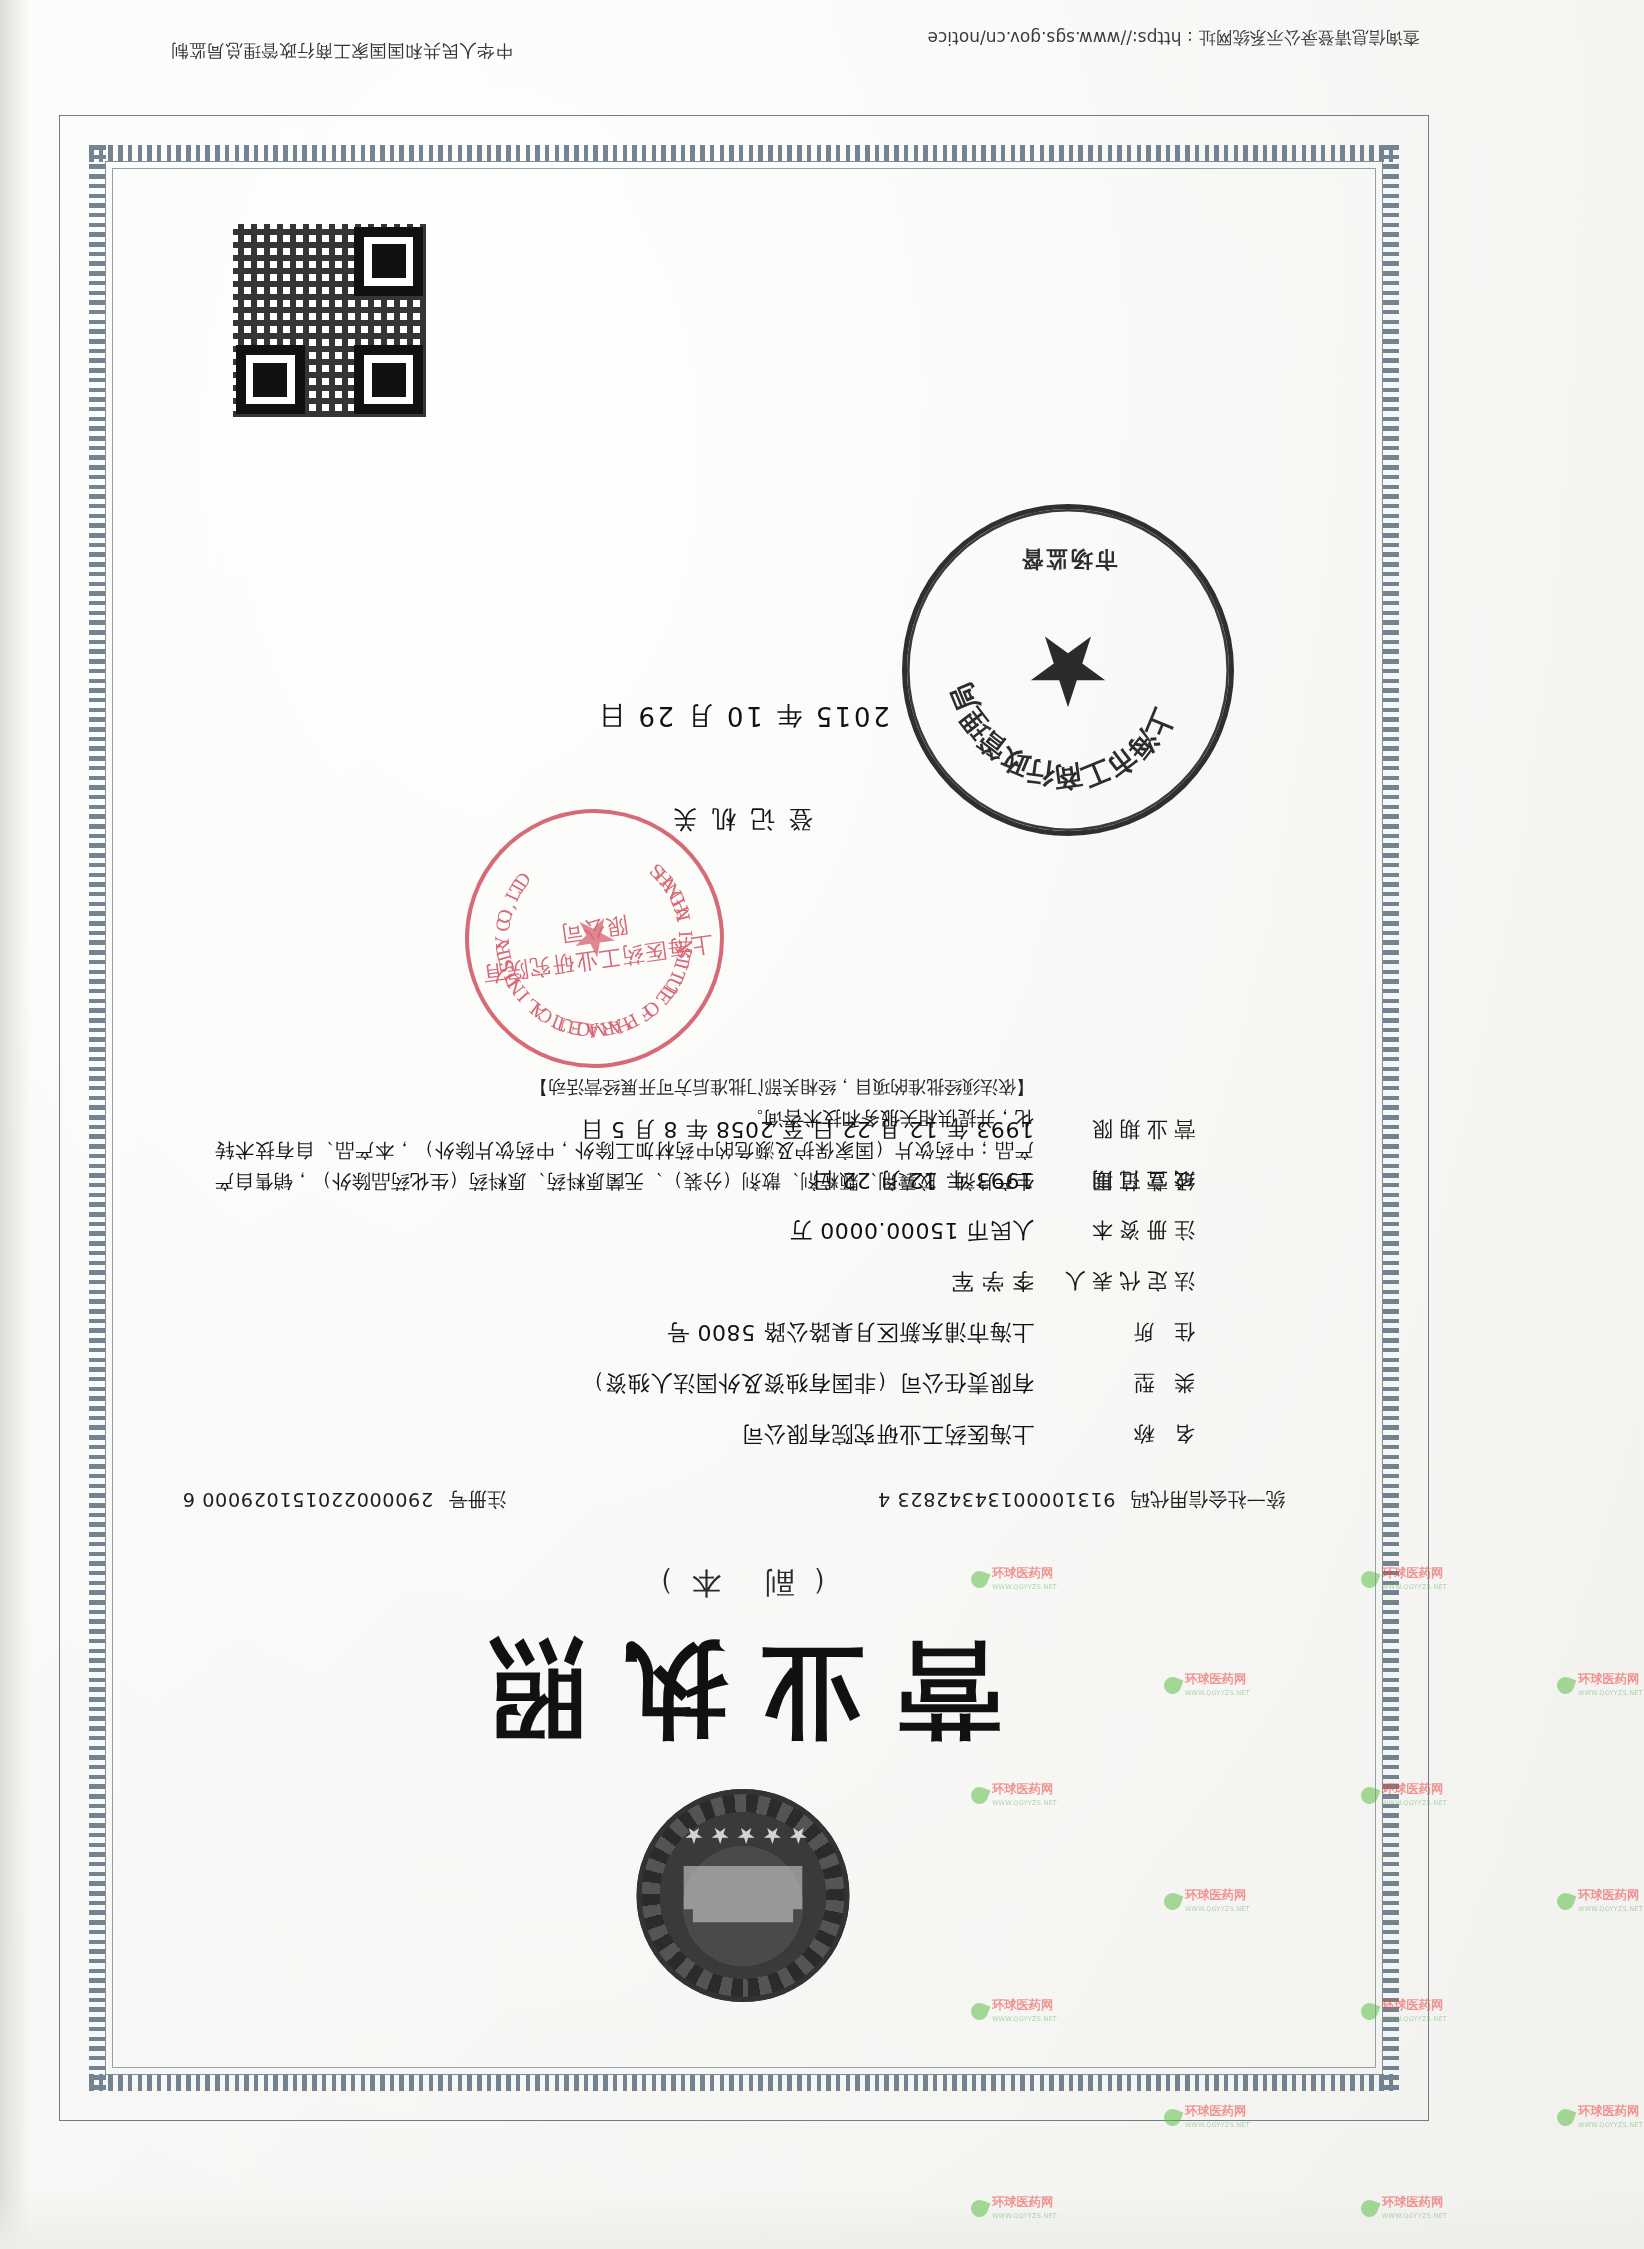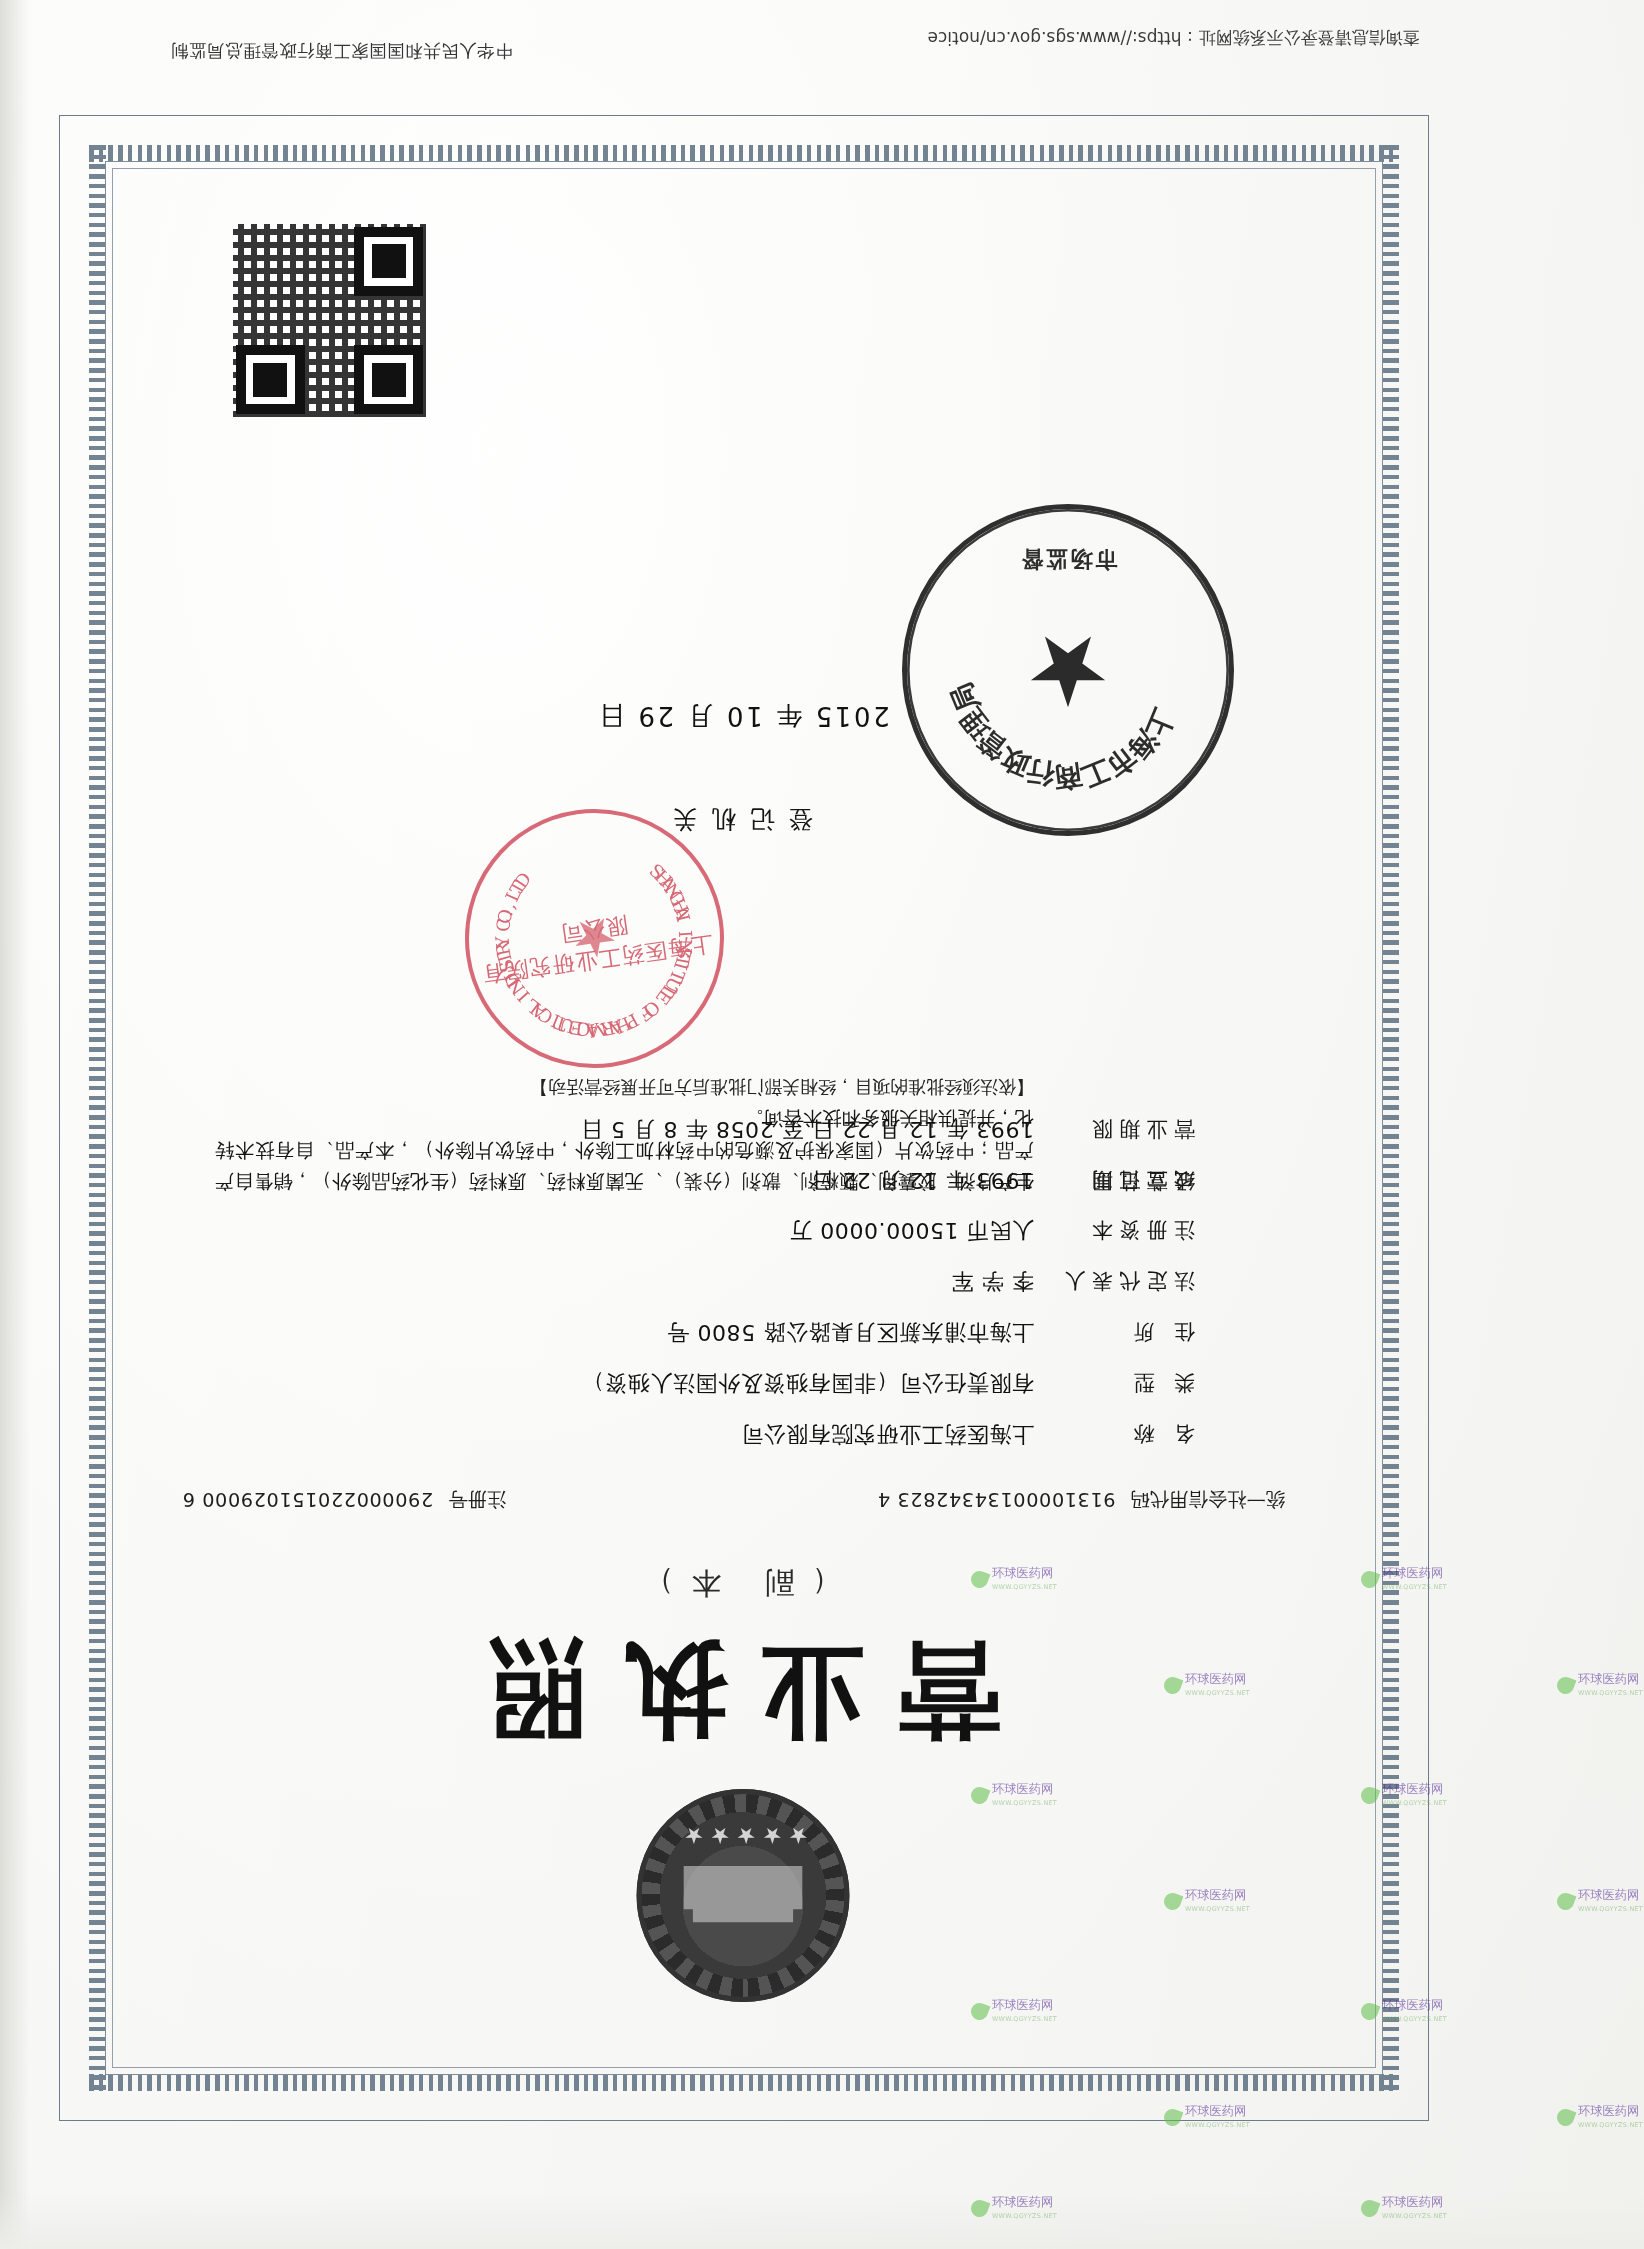--- a/index.html
+++ b/index.html
@@ -415,22 +415,22 @@
   .wm .leaf {
     width: 17px; height: 17px;
     background: #5fbf4a;
     border-radius: 50% 0 50% 50%;
     transform: rotate(20deg);
     flex: 0 0 17px;
   }
   .wm .wm-text { line-height: 1.05; }
   .wm .wm-main {
     font-size: 12.3px;
-    color: #4c1d95;
-    font-weight: 400;
+    color: #ef4444;
+    font-weight: 700;
     letter-spacing: 0px;
     white-space: nowrap;
   }
   .wm .wm-sub {
     font-size: 6.4px;
     color: #7ab36f;
     letter-spacing: 0.3px;
     white-space: nowrap;
   }
 

